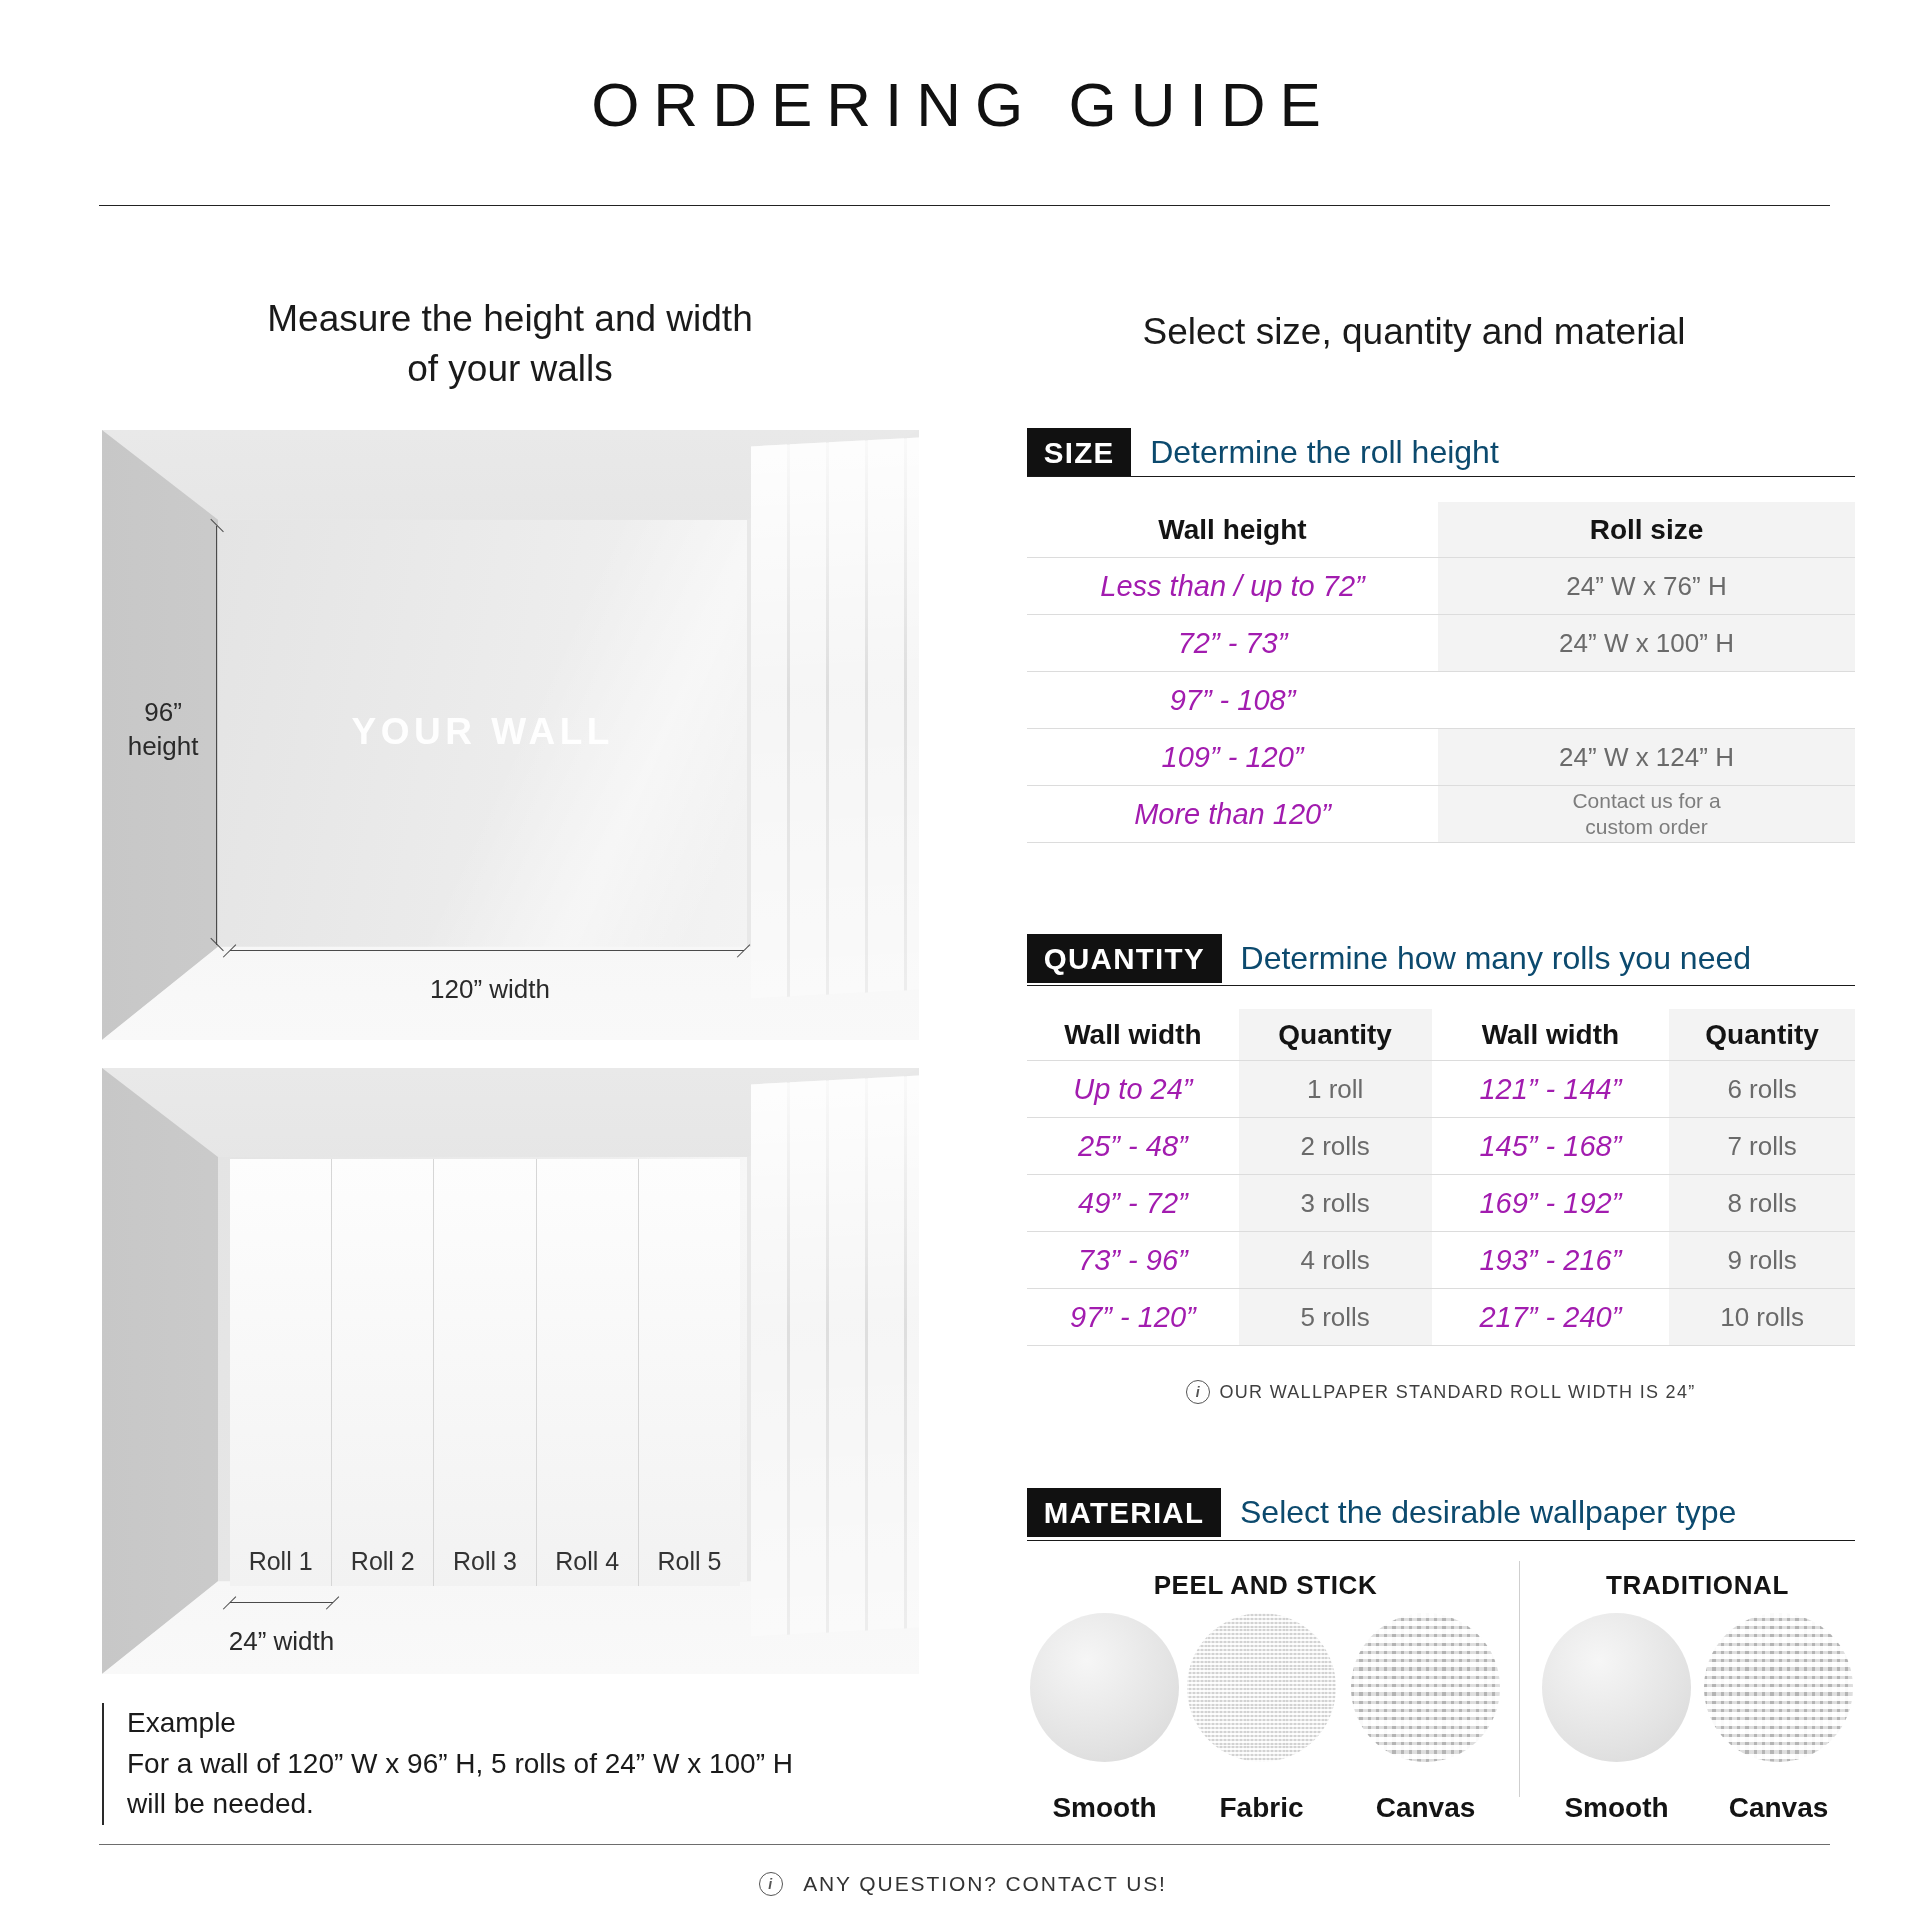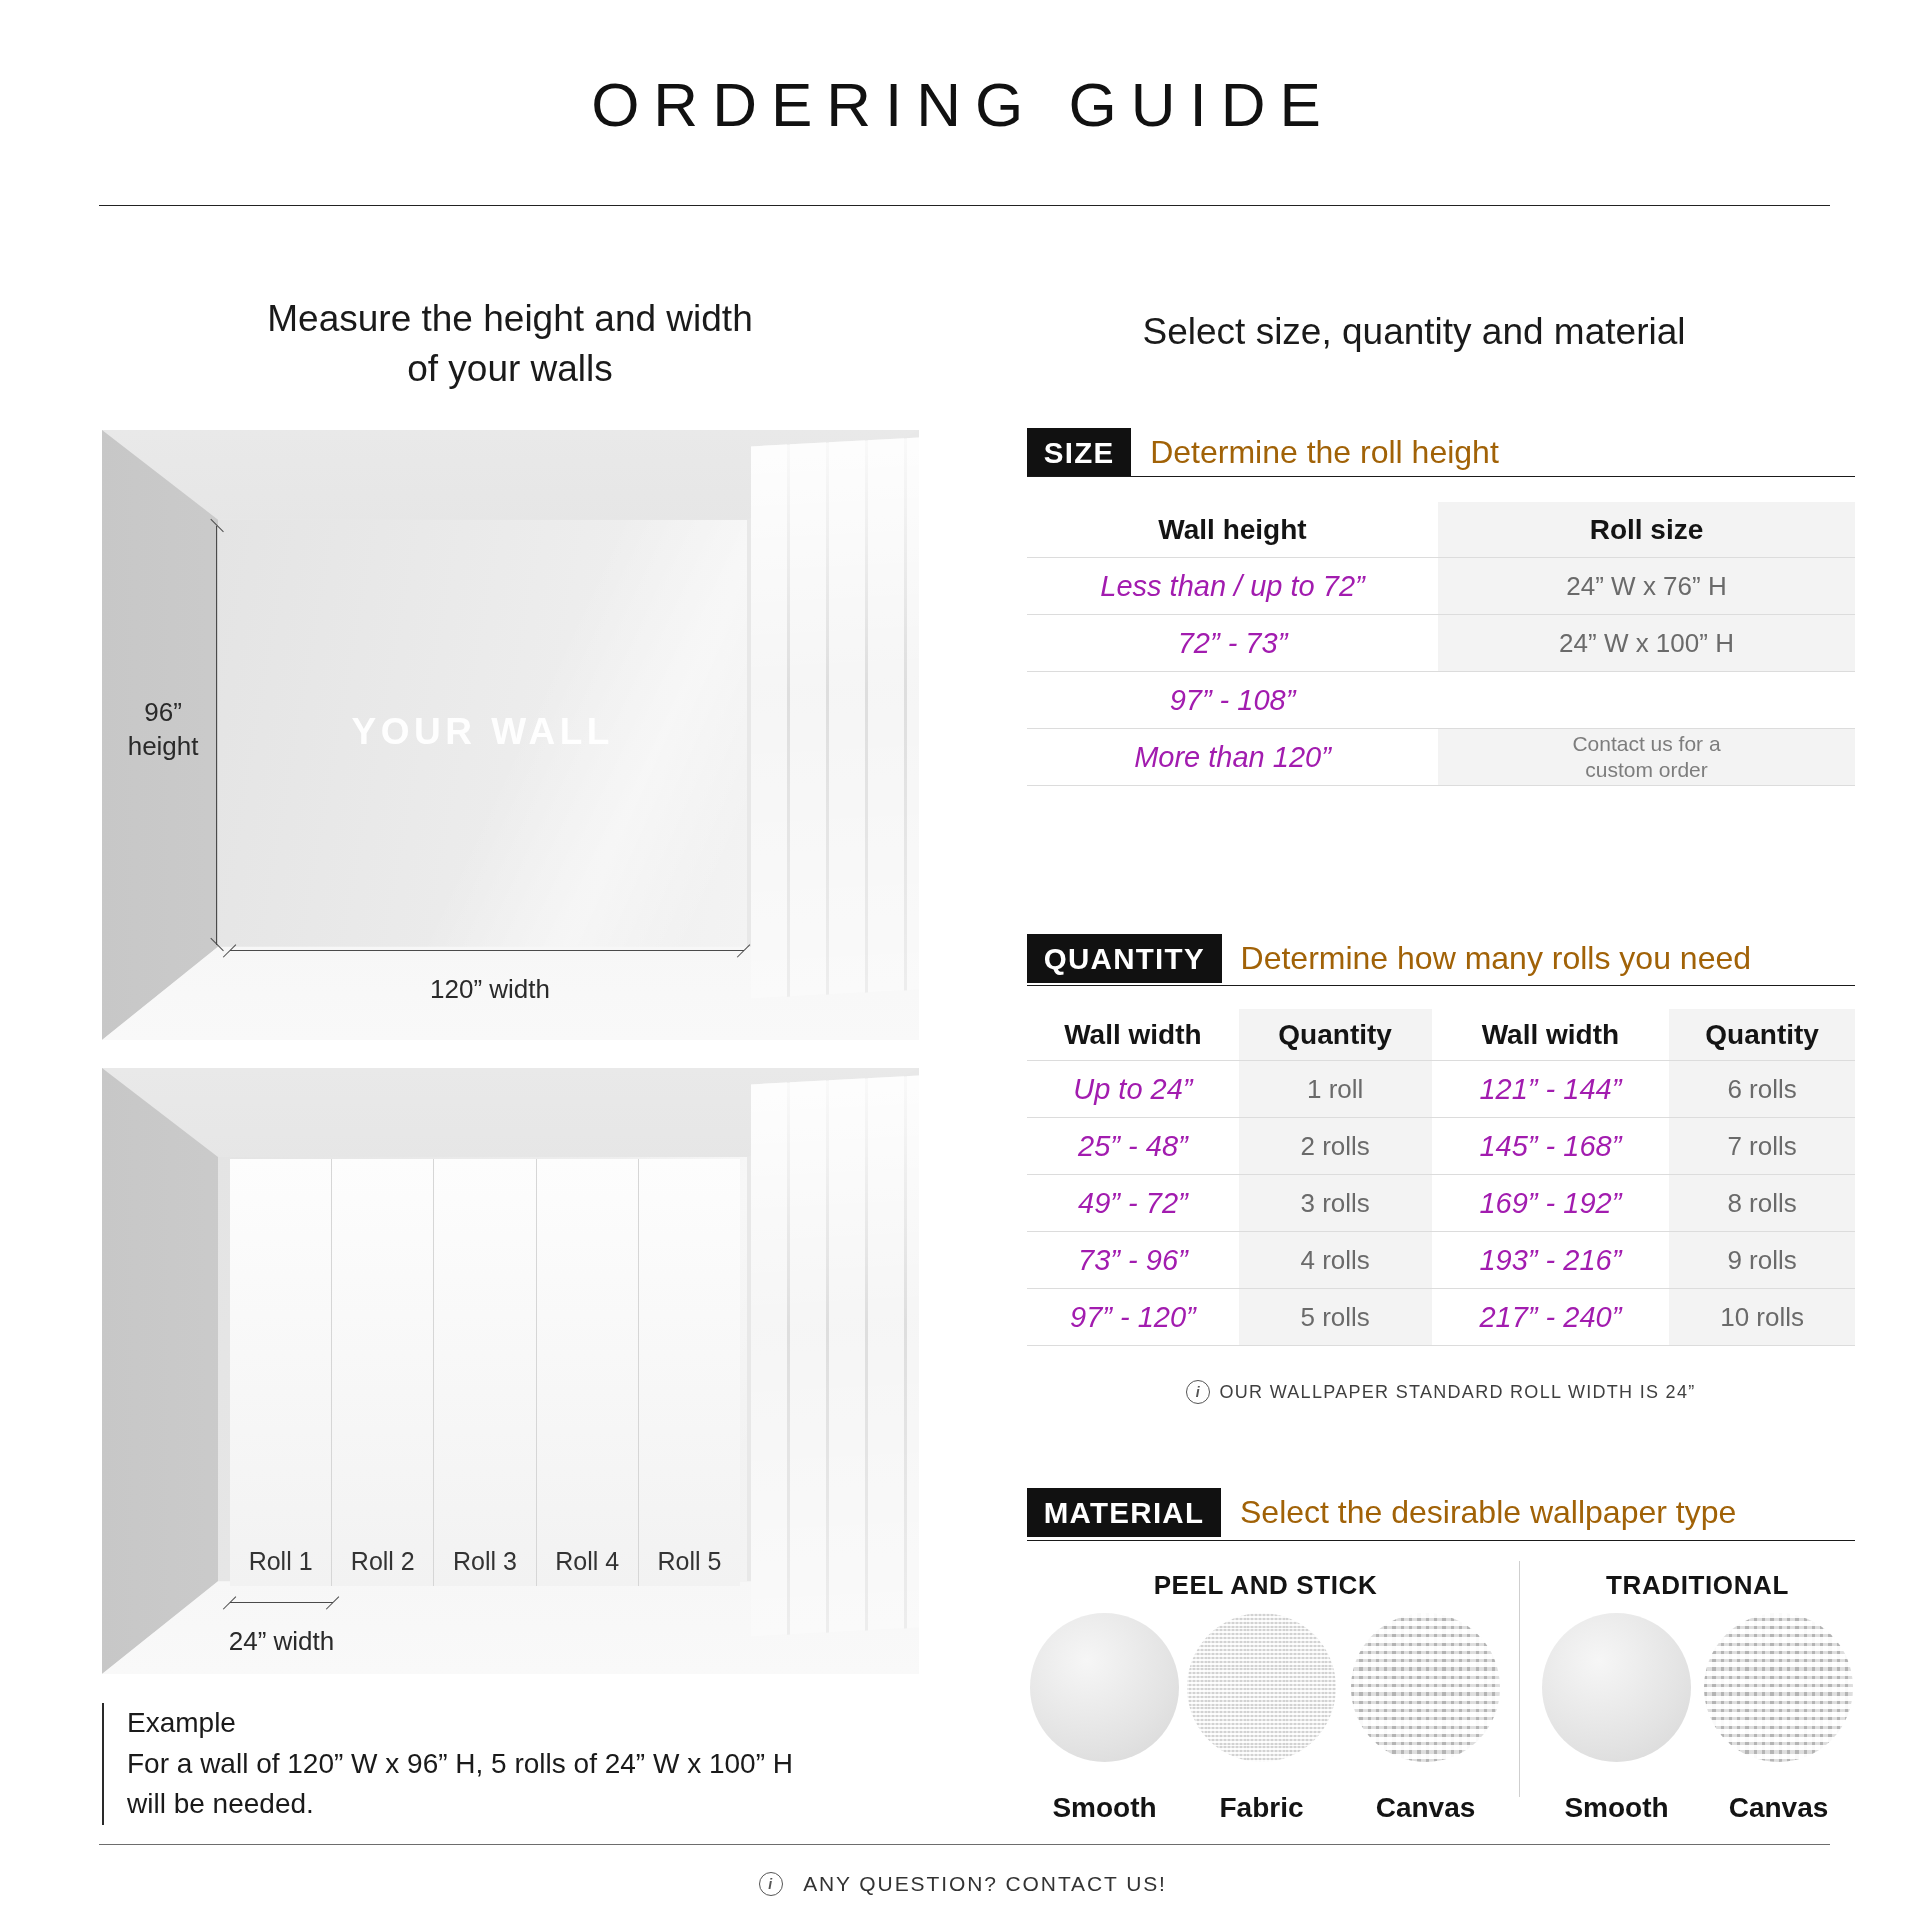--- a/index.html
+++ b/index.html
@@ -59,21 +59,21 @@
   .panel .roll-label{font-size:25px;color:#333;padding-bottom:10.3px;}
 
   
   .example{position:absolute;left:102px;top:1703px;border-left:2.6px solid #2a2a2a;padding-left:23px;
     font-size:28px;line-height:1.45;color:#1a1a1a;}
 
   
   .section-header{position:absolute;left:1027px;width:828px;display:flex;align-items:center;gap:19px;}
   .badge{display:inline-block;background:#111;color:#fff;font-size:29.5px;font-weight:700;
     letter-spacing:1.3px;padding:7.7px 16.7px;}
-  .section-sub{font-size:32px;color:#a16207;font-weight:400;}
+  .section-sub{font-size:32px;color:#0c4a6e;font-weight:400;}
   .section-rule{position:absolute;left:1027px;width:828px;border-top:1.9px solid #1a1a1a;}
 
   
   .tbl{position:absolute;left:1027px;width:828px;}
   .trow{display:flex;align-items:stretch;border-bottom:1.3px solid #dcdcdc;}
   .tcell{display:flex;align-items:center;justify-content:center;text-align:center;}
   .thead .tcell{font-size:28px;font-weight:700;color:#141414;}
   .shade{background:#f3f3f3;}
   .size-tbl .trow{height:56px;}
   .size-tbl .thead{height:55px;}
@@ -185,20 +185,24 @@
       <div class="tcell size-c2 shade cell-val">24” W x 76” H</div>
     </div>
     <div class="trow">
       <div class="tcell size-c1 cell-gray">72” - 73”</div>
       <div class="tcell size-c2 shade cell-val">24” W x 100” H</div>
     </div>
     <div class="trow">
       <div class="tcell size-c1 cell-gray">97” - 108”</div>
     </div>
     <div class="trow">
+      <div class="tcell size-c1 cell-gray">109” - 120”</div>
+      <div class="tcell size-c2 shade cell-val">24” W x 124” H</div>
+    </div>
+    <div class="trow">
       <div class="tcell size-c1 cell-gray">More than 120”</div>
       <div class="tcell size-c2 shade cell-small preline">Contact us for a
 custom order</div>
     </div>
   </div>
 
   <div class="section-header" style="top:934px;">
     <span class="badge">QUANTITY</span>
     <span class="section-sub">Determine how many rolls you need</span>
   </div>

